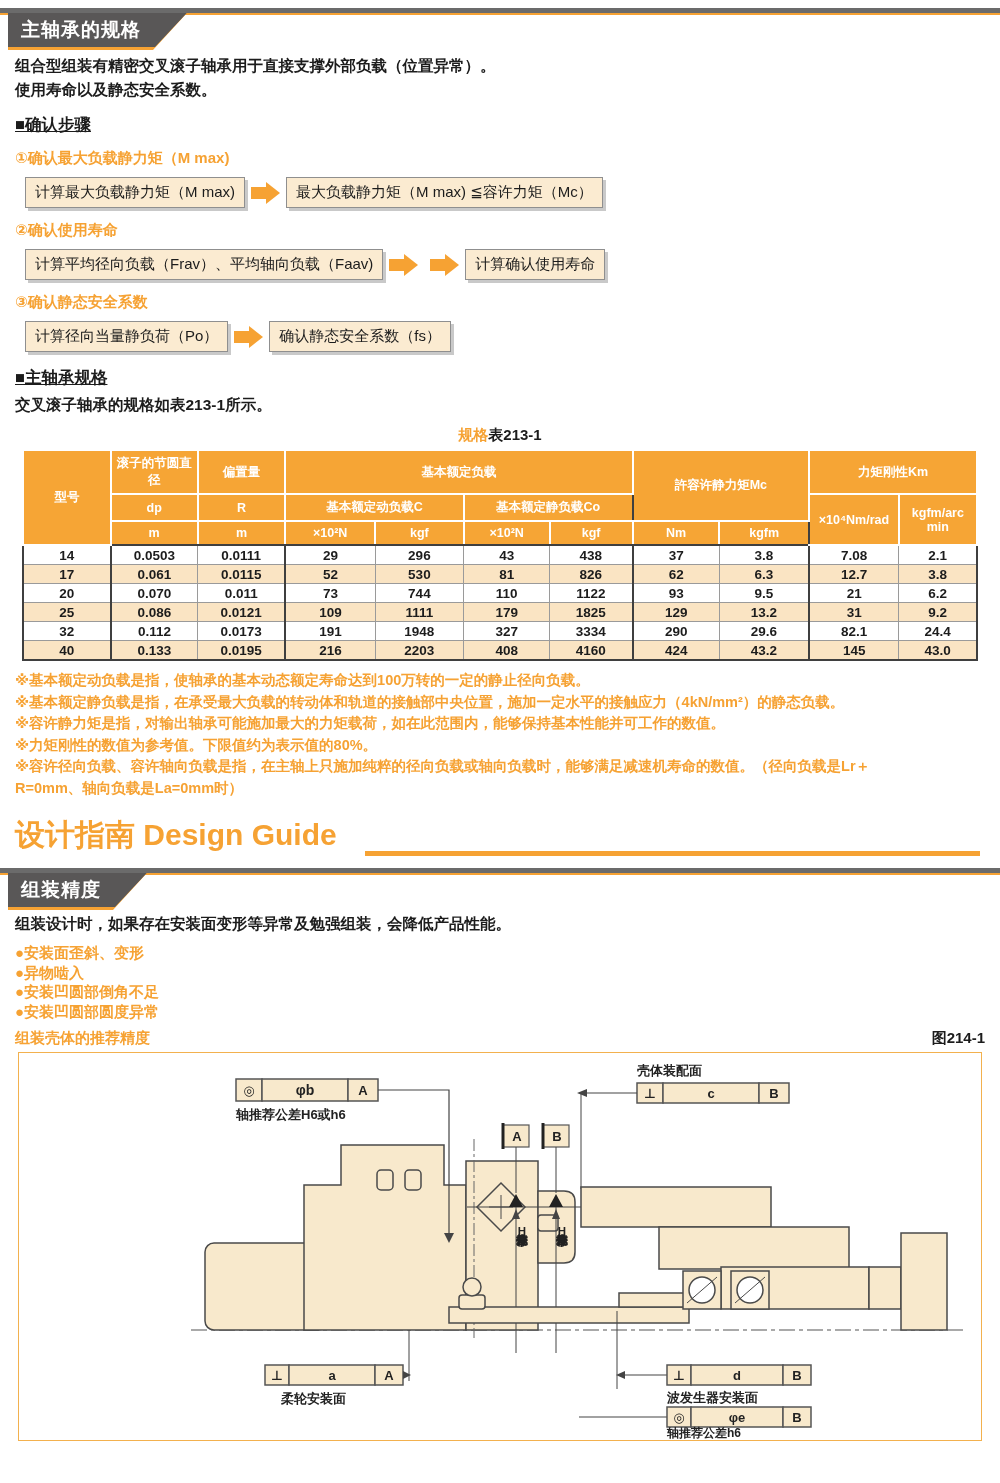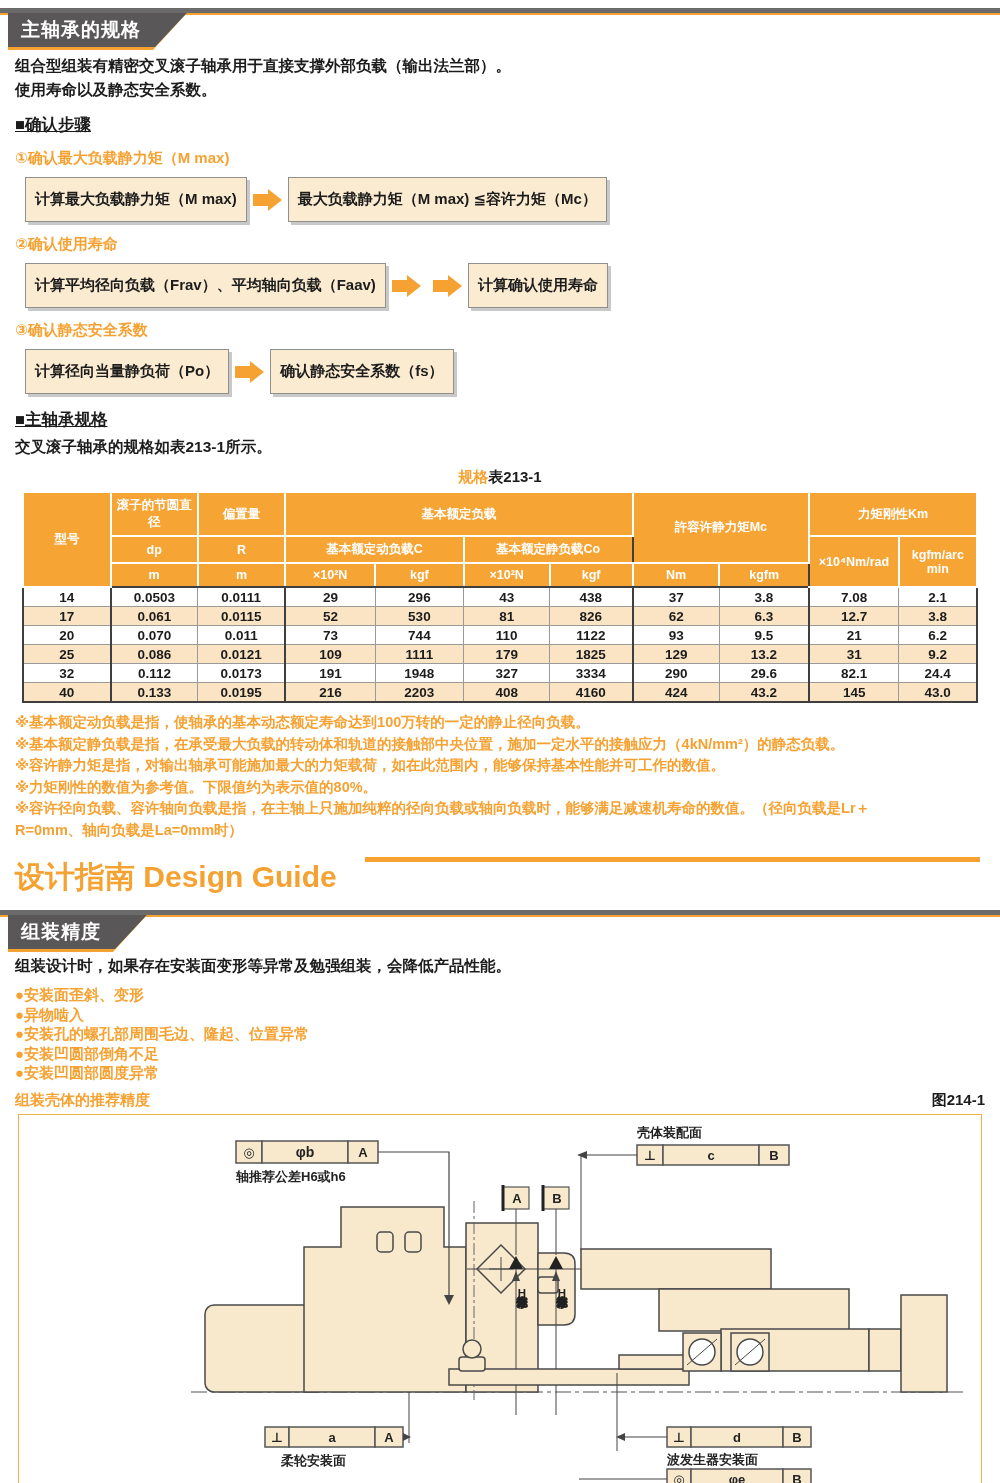--- a/index.html
+++ b/index.html
@@ -30,21 +30,21 @@
 
   .intro-line { font-size: 15.5px; font-weight: bold; line-height: 24px; }
   .intro { margin-top: 10px; }
   .blk-heading { font-size: 16.5px; font-weight: bold; margin-top: 12px; text-decoration: underline; }
   .step-title { color: #F6A233; font-size: 15px; font-weight: bold; margin-top: 13px; }
 
   .flow-row { display: flex; align-items: center; margin-top: 9px; margin-left: 10px; }
   .fbox {
     background: #FBEBD1; border: 1px solid #8f8f8f;
     box-shadow: 3px 3px 0 #c9c9c9;
-    padding: 12px 9px; font-size: 15px; font-weight: bold; white-space: nowrap;
+    padding: 5px 9px; font-size: 15px; font-weight: normal; white-space: nowrap;
   }
   .arrow { display: flex; align-items: center; margin: 0 6px; }
   .arr-shaft { width: 15px; height: 12px; background: #F6A233; }
   .arr-head { width: 0; height: 0; border-left: 14px solid #F6A233;
               border-top: 11px solid transparent; border-bottom: 11px solid transparent; }
 
   .spec-text { font-size: 15.5px; font-weight: bold; margin-top: 6px; }
 
   .tbl-caption { display: flex; justify-content: center; align-items: flex-end; margin-top: 10px; }
   .tbl-label { color: #F6A233; font-size: 15px; font-weight: bold; }
@@ -60,21 +60,21 @@
   table.spec td { font-size: 13.5px; font-weight: bold; border: 1px solid #9a9a9a; padding: 1.5px 2px; }
   table.spec { border: 2.5px solid #3f3f3f; }
   tr.alt td { background: #FAE4C3; }
   .hL { border-left: 2.5px solid #3f3f3f !important; }
   table.spec tr.hdr-last th { border-bottom: 2.5px solid #3f3f3f; }
 
   .notes { margin-top: 9px; }
   .note-line { color: #F6A233; font-size: 14.5px; font-weight: bold; line-height: 21.5px; }
 
   
-  .dg-row { display: flex; align-items: flex-start; margin-top: 16px; }
+  .dg-row { display: flex; align-items: flex-end; margin-top: 16px; }
   .dg-title { color: #F6A233; font-size: 30px; font-weight: bold; white-space: nowrap; }
   .dg-rule { flex: 1; height: 5px; background: #F6A233; margin-left: 28px; margin-right: 5px; }
 
   .para { font-size: 15.5px; font-weight: bold; margin-top: 10px; }
   .bullets { margin-top: 8px; }
   .bullet { color: #F6A233; font-size: 15px; font-weight: bold; line-height: 19.5px; }
 
   .fig-caption { display: flex; justify-content: space-between; align-items: flex-end; margin-top: 8px; }
 
   .diagram-box {
@@ -90,21 +90,21 @@
 
 <div class="sec-header">
   <div class="sec-bar"></div>
   <div class="sec-bar-o"></div>
   <div class="badge-o">
     <span class="badge-g">主轴承的规格</span>
   </div>
 </div>
 
 <div class="px intro">
-  <div class="intro-line">组合型组装有精密交叉滚子轴承用于直接支撑外部负载（输出法兰部）。</div>
+  <div class="intro-line">组合型组装有精密交叉滚子轴承用于直接支撑外部负载（位置异常）。</div>
   <div class="intro-line">使用寿命以及静态安全系数。</div>
 </div>
 
 <div class="px blk-heading">■确认步骤</div>
 
 <div class="px step-title">①确认最大负载静力矩（M max)</div>
 <div class="px flow-row">
   <div class="fbox">计算最大负载静力矩（M max)</div>
   <div class="arrow">
       <span class="arr-shaft"></span>
@@ -287,21 +287,20 @@
   <div class="badge-o">
     <span class="badge-g">组装精度</span>
   </div>
 </div>
 
 <div class="px para">组装设计时，如果存在安装面变形等异常及勉强组装，会降低产品性能。</div>
 
 <div class="px bullets">
   <div class="bullet">●安装面歪斜、变形</div>
   <div class="bullet">●异物啮入</div>
-  <div class="bullet">●安装孔的螺孔部周围毛边、隆起、位置异常</div>
   <div class="bullet">●安装凹圆部倒角不足</div>
   <div class="bullet">●安装凹圆部圆度异常</div>
 </div>
 
 <div class="px fig-caption">
   <span class="tbl-label">组装壳体的推荐精度</span>
   <span class="tbl-ref">图214-1</span>
 </div>
 
 <div class="diagram-box">

